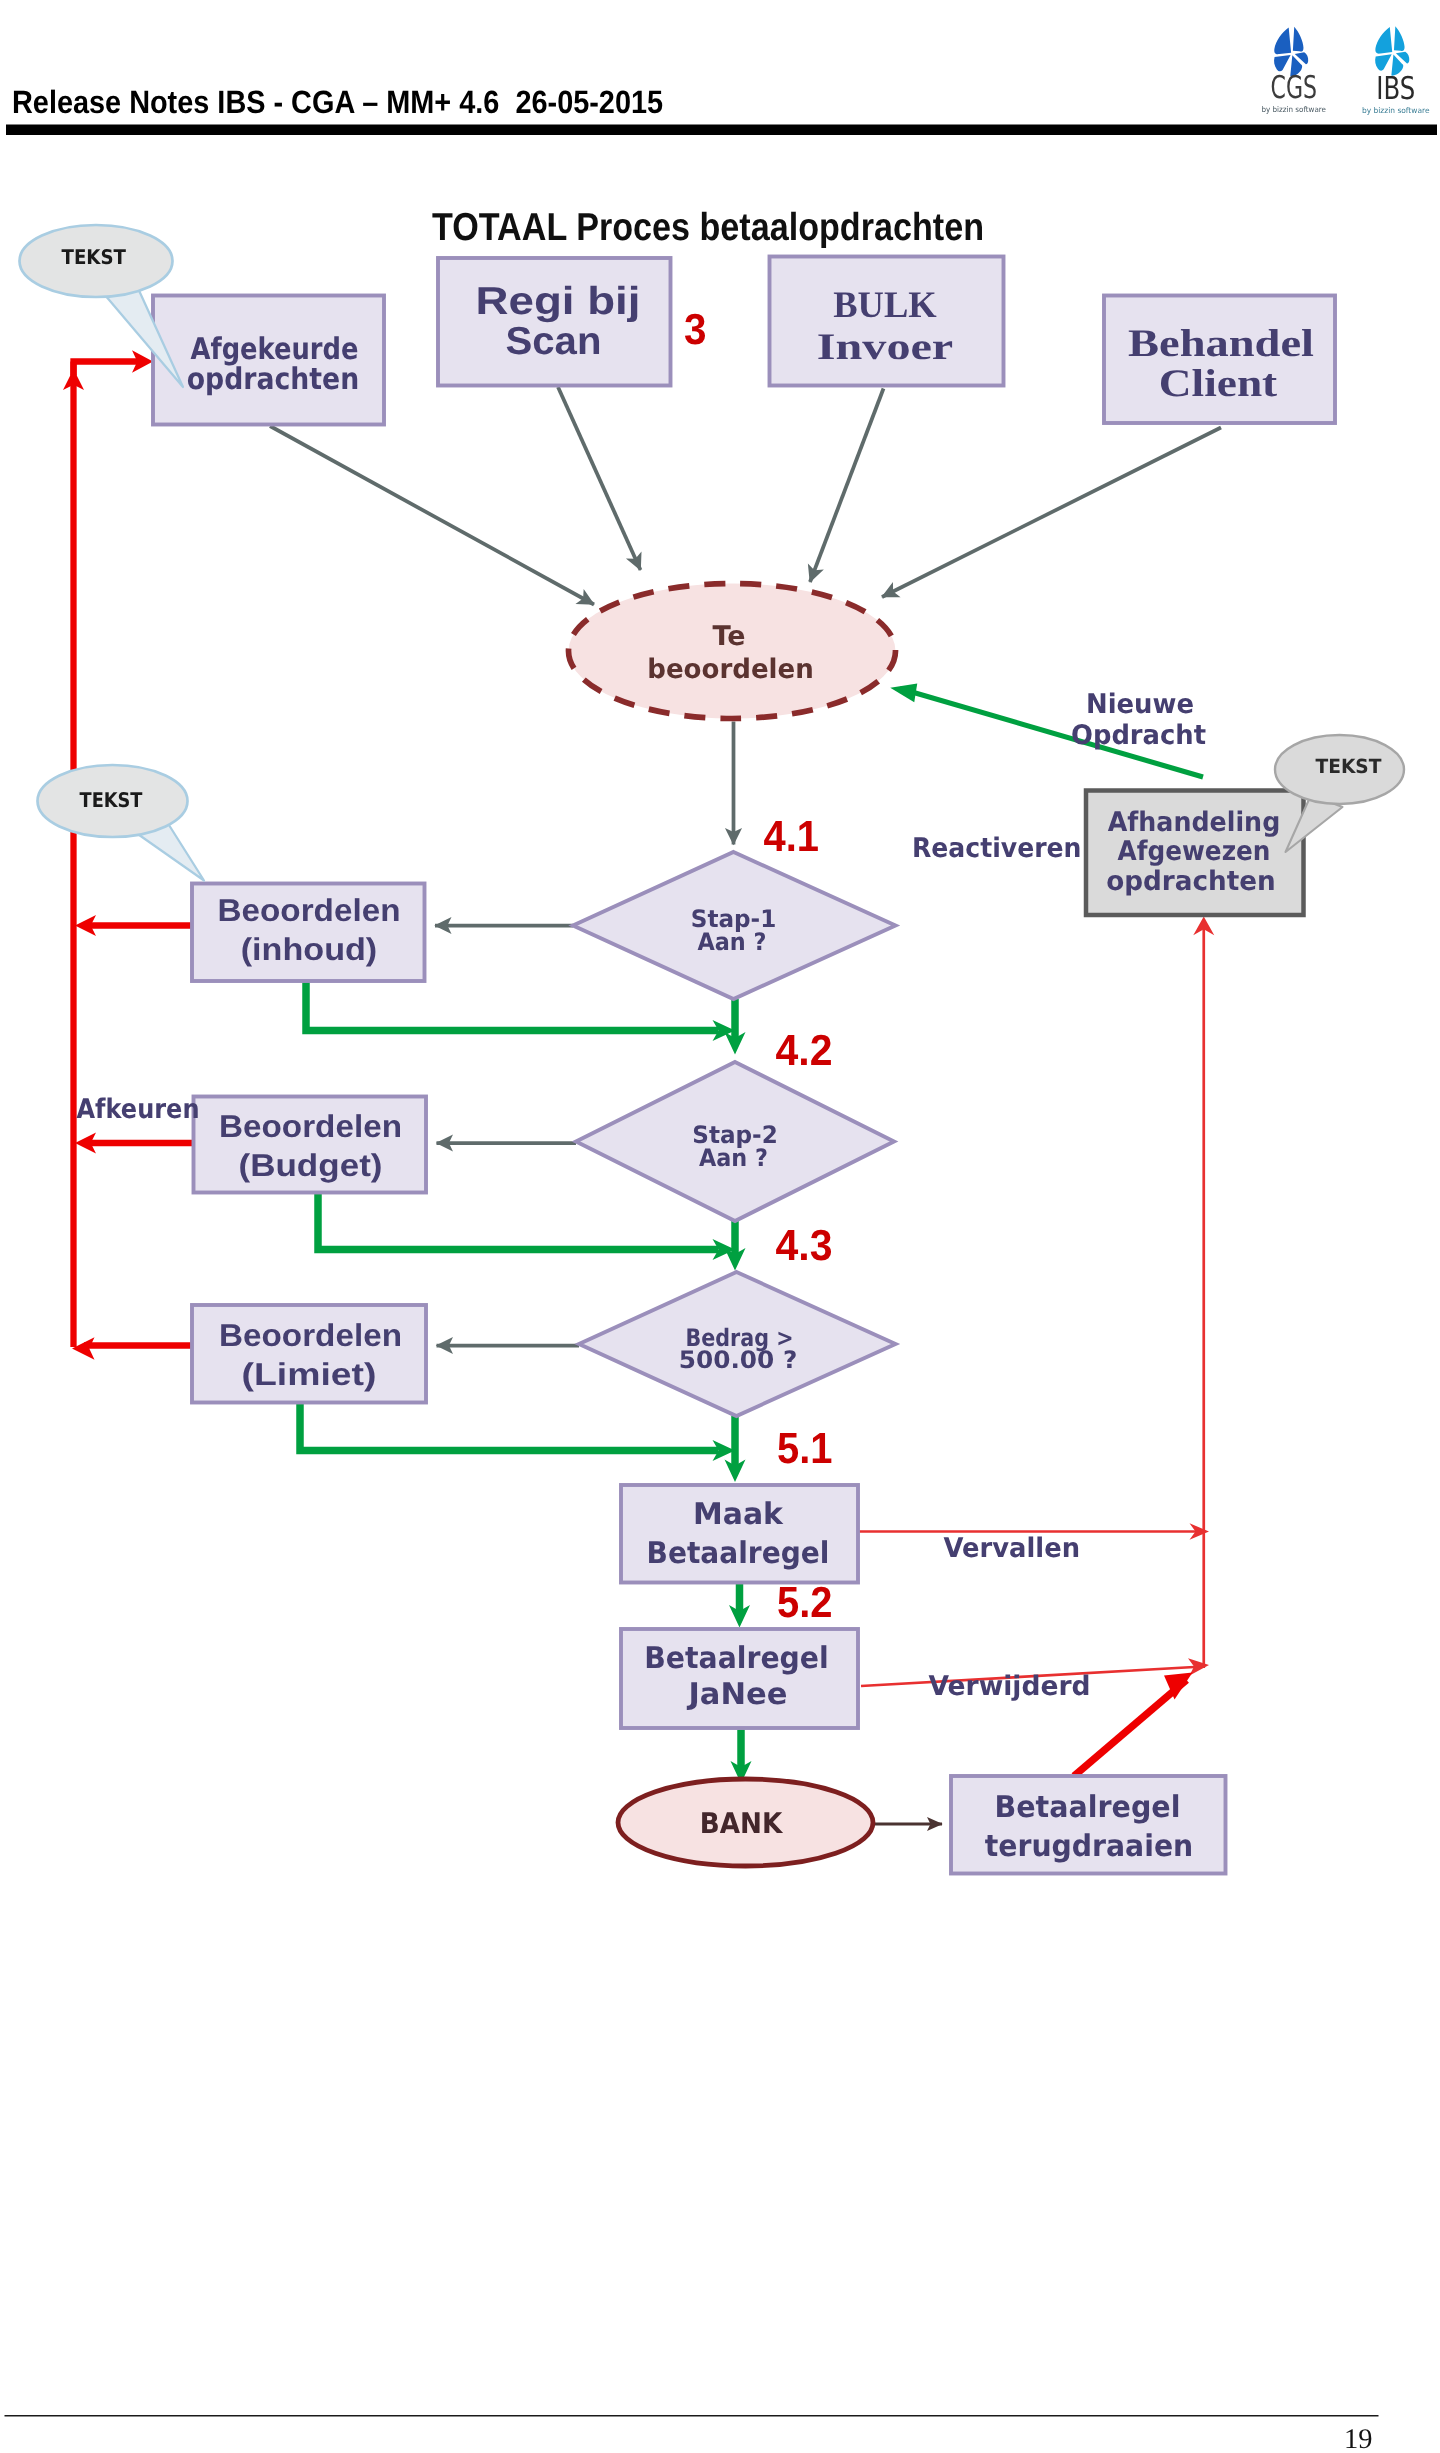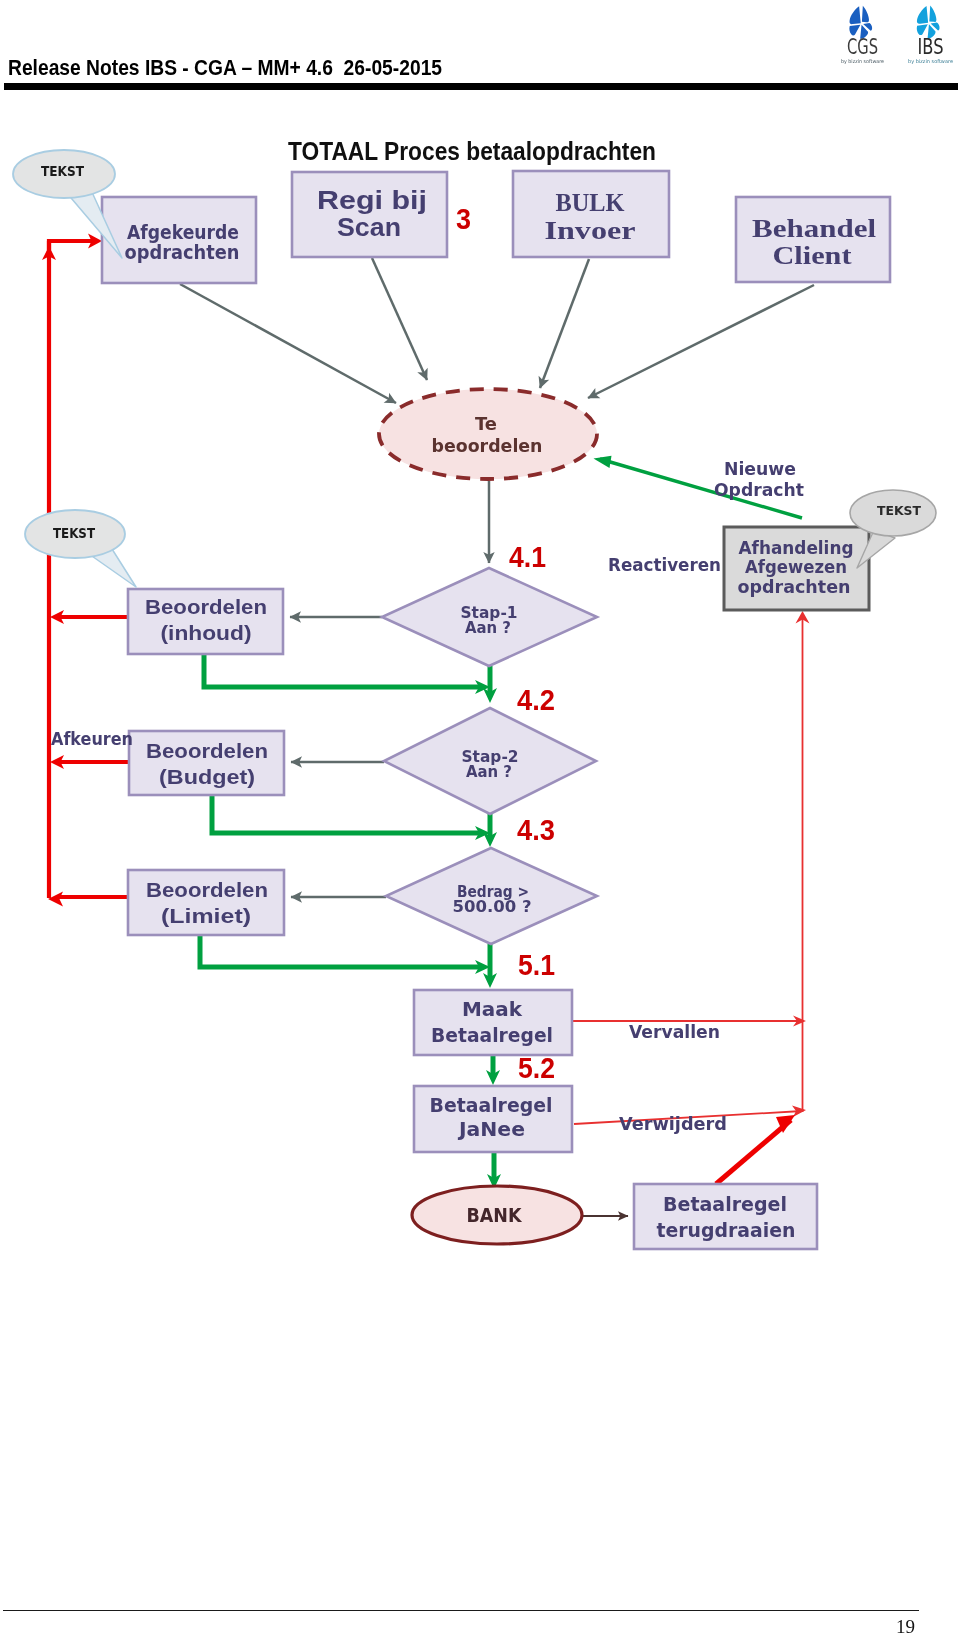--- a/index.html
+++ b/index.html
@@ -7,21 +7,21 @@
   body{width:960px;height:1635px;position:relative;overflow:hidden;
        font-family:"Liberation Sans",sans-serif;-webkit-font-smoothing:antialiased;}
   .page{position:absolute;left:0;top:0;width:960px;height:1243px;padding-left:44px;}
   #hdr-title{position:absolute;left:8px;top:56px;font-size:21.5px;font-weight:bold;color:#000;
              transform:scaleX(0.895);transform-origin:left center;white-space:pre;
              font-family:"Liberation Sans",sans-serif;}
   #hdr-rule{position:absolute;left:4px;top:83px;width:954px;height:7px;background:#000;}
   #ftr-rule{position:absolute;left:3px;top:1610px;width:916px;height:1.4px;background:#1a1a1a;}
   #pagenum{position:absolute;left:896px;top:1616px;font-size:19px;color:#131313;
            font-family:"Liberation Serif",serif;}
-  #logo-wrap{position:absolute;left:828px;top:4px;width:128px;height:62px;text-align:right;}
+  #logo-wrap{position:absolute;left:828px;top:16px;width:128px;height:62px;text-align:right;}
   #diagram{position:absolute;left:0;top:0;width:960px;height:1635px;
            font-family:"DejaVu Sans",sans-serif;fill:#453f70;}
   .nlabel{font-weight:bold;}
 </style>
 </head>
 <body>
 
 <div class="page">
 
   <div id="hdr-title">Release Notes IBS - CGA – MM+ 4.6  26-05-2015</div>

